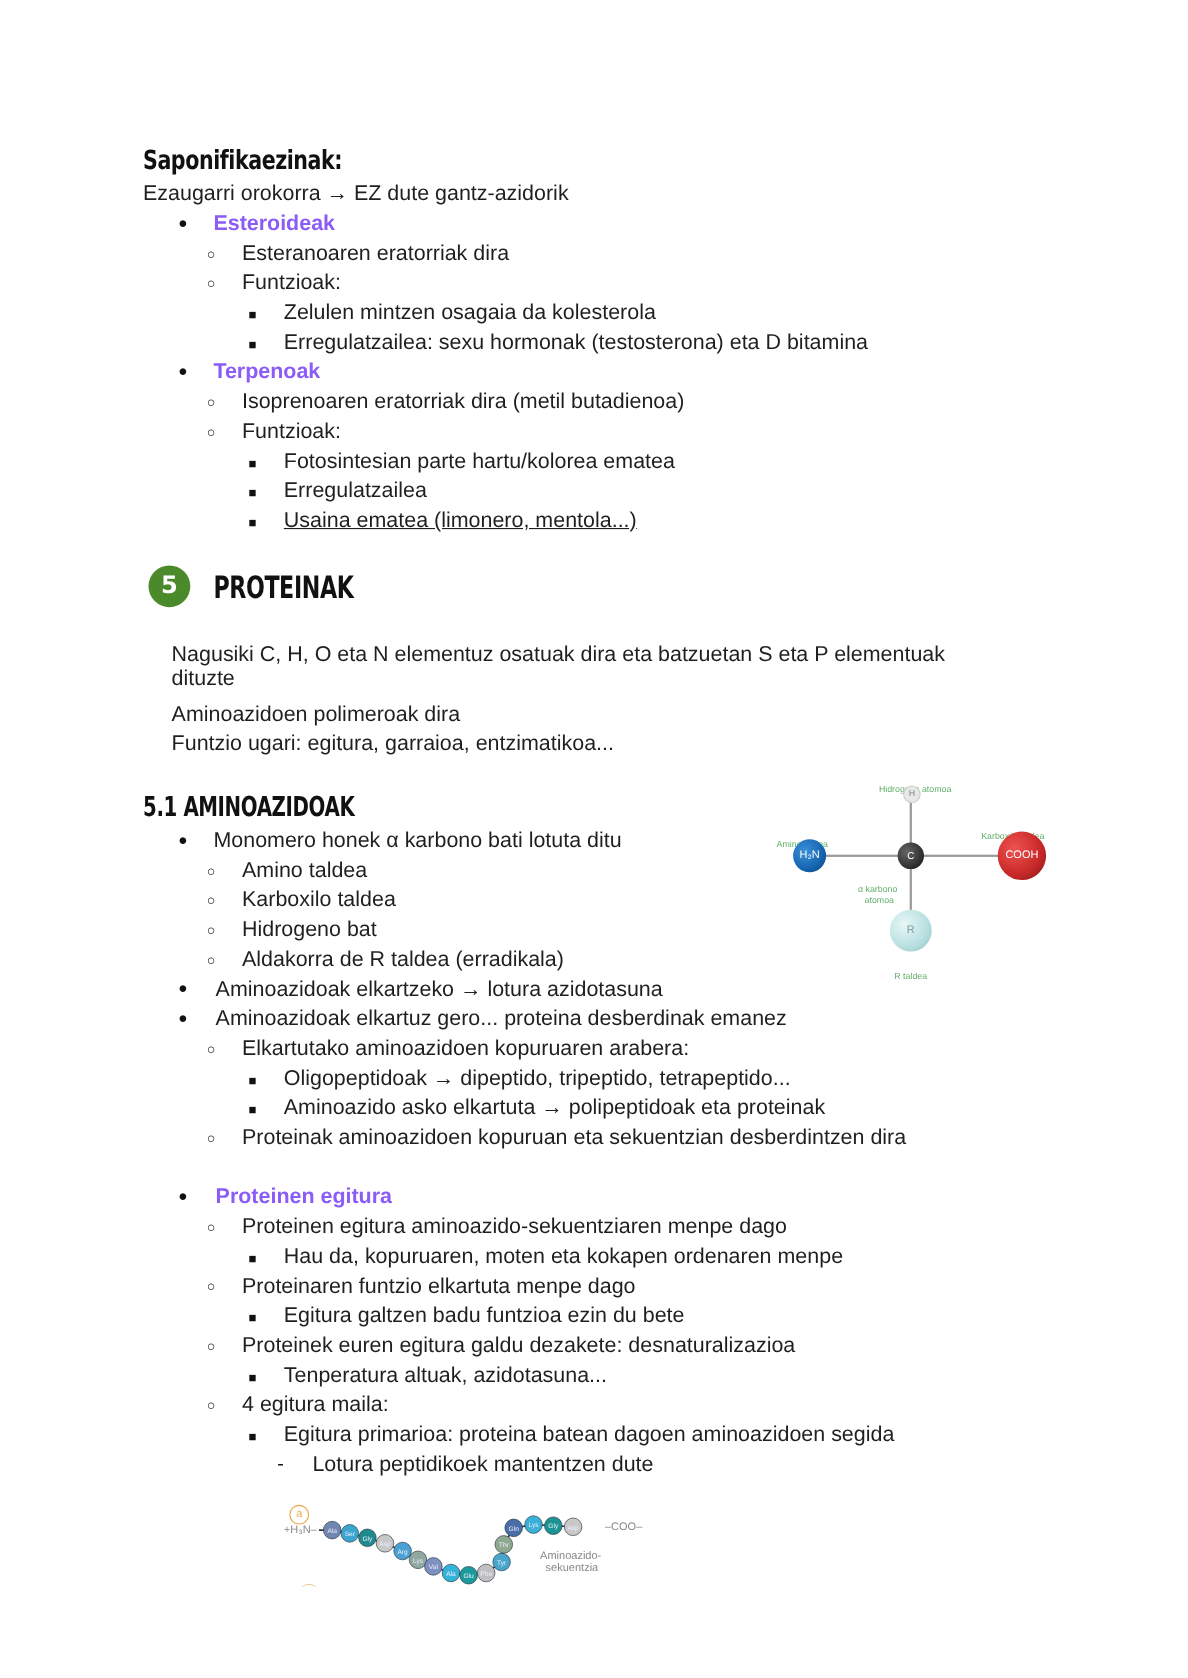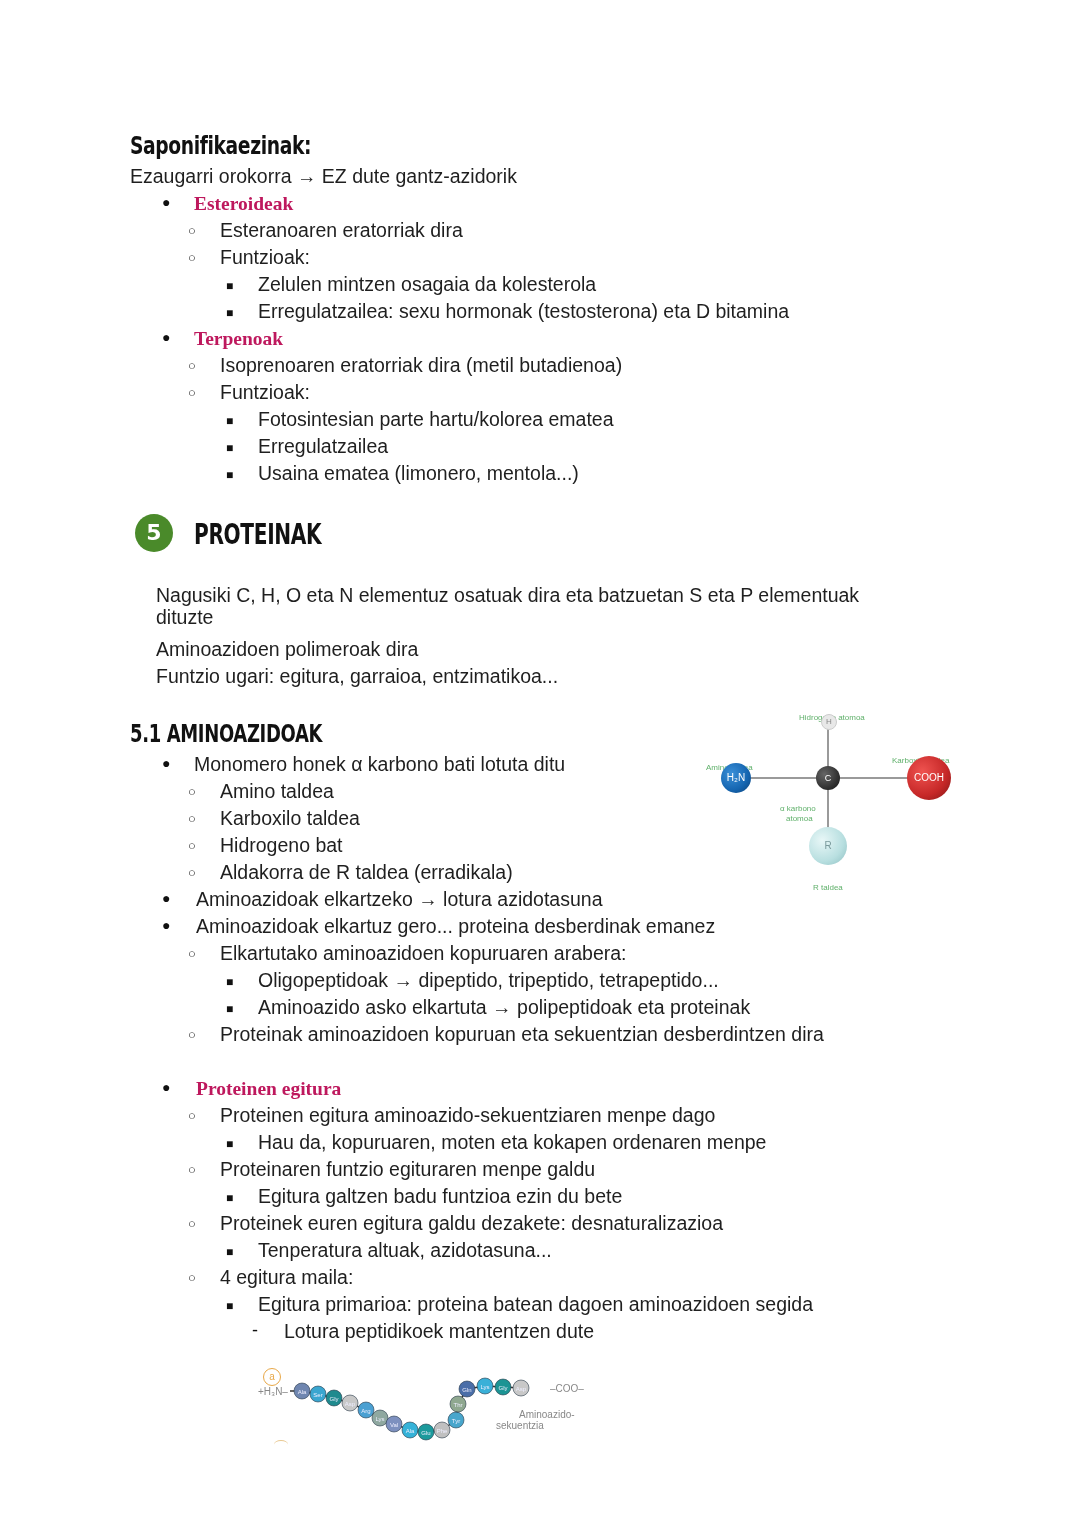--- a/index.html
+++ b/index.html
@@ -1,21 +1,21 @@
 <!DOCTYPE html>
 <html><head>
 <meta charset="utf-8">
 <style>
   html, body { margin: 0; padding: 0; background: #ffffff; }
   body { width: 1080px; height: 1525px; position: relative; overflow: hidden;
          font-family: "Liberation Sans", "DejaVu Sans", sans-serif; color: #222; }
   .abs { position: absolute; }
   .txt { font-size: 19.5px; line-height: 27px; white-space: nowrap; color: #1f1f1f; }
   .cond { font-family: "DejaVu Sans", sans-serif; font-weight: bold; transform-origin: left top; color: #111; letter-spacing: -0.5px; }
-  .bold { font-weight: bold; color: #be185d; font-family: Liberation Serif, serif; }
+  .bold { font-weight: bold; color: #8b5cf6; }
   .bullet { position: absolute; font-size: 14px; color: #111; }
   .disc::before { content: "\25CF"; }
   .circ::before { content: "\25CB"; font-size: 13px; }
   .sq::before { content: "\25A0"; font-size: 12px; }
   .dash::before { content: "-"; }
   .row { position: absolute; height: 27px; }
   .green-badge { width: 38px; height: 38px; border-radius: 50%; background: #4a8a2a; color: #fff;
                  font-weight: bold; font-size: 22px; line-height: 38px; text-align: center; font-family: "DejaVu Sans", sans-serif; }
   .diag-label { font-size: 8px; color: #5fb06a; position: absolute; white-space: nowrap; font-family: "Liberation Sans", sans-serif; margin-top: 13px; }
   .atom { position: absolute; border-radius: 50%; color: #fff; font-size: 10px; text-align: center; font-family: "Liberation Sans", sans-serif; }
@@ -64,21 +64,21 @@
 <div class="row" style="top:406px;">
   <span class="bullet sq" style="left:226px; top:6px;"></span>
   <span class="abs txt" style="left:258px;">Fotosintesian parte hartu/kolorea ematea</span>
 </div>
 <div class="row" style="top:433px;">
   <span class="bullet sq" style="left:226px; top:6px;"></span>
   <span class="abs txt" style="left:258px;">Erregulatzailea</span>
 </div>
 <div class="row" style="top:460px;">
   <span class="bullet sq" style="left:226px; top:6px;"></span>
-  <span class="abs txt" style="left:258px;">Usaina ematea (limonero, mentola...)</span>
+  <span class="abs txt" style="left:258px;text-decoration:underline;">Usaina ematea (limonero, mentola...)</span>
 </div>
 
 <div class="abs green-badge" style="left:135px; top:514px;">5</div>
 <div class="abs cond" style="left:194px; top:518px; font-size:28px; transform:scaleX(0.72);">PROTEINAK</div>
 
 <div class="abs txt" style="left:156px; top:582px;">Nagusiki C, H, O eta N elementuz osatuak dira eta batzuetan S eta P elementuak</div>
 <div class="abs txt" style="left:156px; top:604px;">dituzte</div>
 <div class="abs txt" style="left:156px; top:636px;">Aminoazidoen polimeroak dira</div>
 <div class="abs txt" style="left:156px; top:663px;">Funtzio ugari: egitura, garraioa, entzimatikoa...</div>
 
@@ -152,21 +152,21 @@
 <div class="row" style="top:1102px;">
   <span class="bullet circ" style="left:188px; top:5px;"></span>
   <span class="abs txt" style="left:220px;">Proteinen egitura aminoazido-sekuentziaren menpe dago</span>
 </div>
 <div class="row" style="top:1129px;">
   <span class="bullet sq" style="left:226px; top:6px;"></span>
   <span class="abs txt" style="left:258px;">Hau da, kopuruaren, moten eta kokapen ordenaren menpe</span>
 </div>
 <div class="row" style="top:1156px;">
   <span class="bullet circ" style="left:188px; top:5px;"></span>
-  <span class="abs txt" style="left:220px;">Proteinaren funtzio egituraren menpe galdu</span>
+  <span class="abs txt" style="left:220px;">Proteinaren funtzio elkartuta menpe dago</span>
 </div>
 <div class="row" style="top:1183px;">
   <span class="bullet sq" style="left:226px; top:6px;"></span>
   <span class="abs txt" style="left:258px;">Egitura galtzen badu funtzioa ezin du bete</span>
 </div>
 <div class="row" style="top:1210px;">
   <span class="bullet circ" style="left:188px; top:5px;"></span>
   <span class="abs txt" style="left:220px;">Proteinek euren egitura galdu dezakete: desnaturalizazioa</span>
 </div>
 <div class="row" style="top:1237px;">
@@ -220,16 +220,16 @@
         <text x="467" y="1391.5" text-anchor="middle" font-size="6" fill="#eef" font-family="Liberation Sans, sans-serif">Gln</text>
         <circle cx="485" cy="1386" r="8" fill="#3ab0d8" stroke="#2a3a4a" stroke-width="0.6"></circle>
         <text x="485" y="1388.5" text-anchor="middle" font-size="6" fill="#eef" font-family="Liberation Sans, sans-serif">Lys</text>
         <circle cx="503" cy="1387" r="8" fill="#1c9494" stroke="#2a3a4a" stroke-width="0.6"></circle>
         <text x="503" y="1389.5" text-anchor="middle" font-size="6" fill="#eef" font-family="Liberation Sans, sans-serif">Gly</text>
         <circle cx="521" cy="1388" r="8" fill="#c8c8c8" stroke="#2a3a4a" stroke-width="0.6"></circle>
         <text x="521" y="1390.5" text-anchor="middle" font-size="6" fill="#eef" font-family="Liberation Sans, sans-serif">Asp</text>
       </g>
   </svg>
   <div class="chain-text" style="left:550px; top:1383px;">–COO–</div>
-  <div class="chain-text" style="left:519px; top:1409px;">Aminoazido-</div>
+  <div class="chain-text" style="left:491px; top:1409px;">Aminoazido-</div>
   <div class="chain-text" style="left:496px; top:1420px;">sekuentzia</div>
   <div class="abs" style="left:274px; top:1440px; width:14px; height:8px; border-top:1px solid #e8c890; border-radius:50% 50% 0 0;"></div>
 </div>
 
 </body></html>

